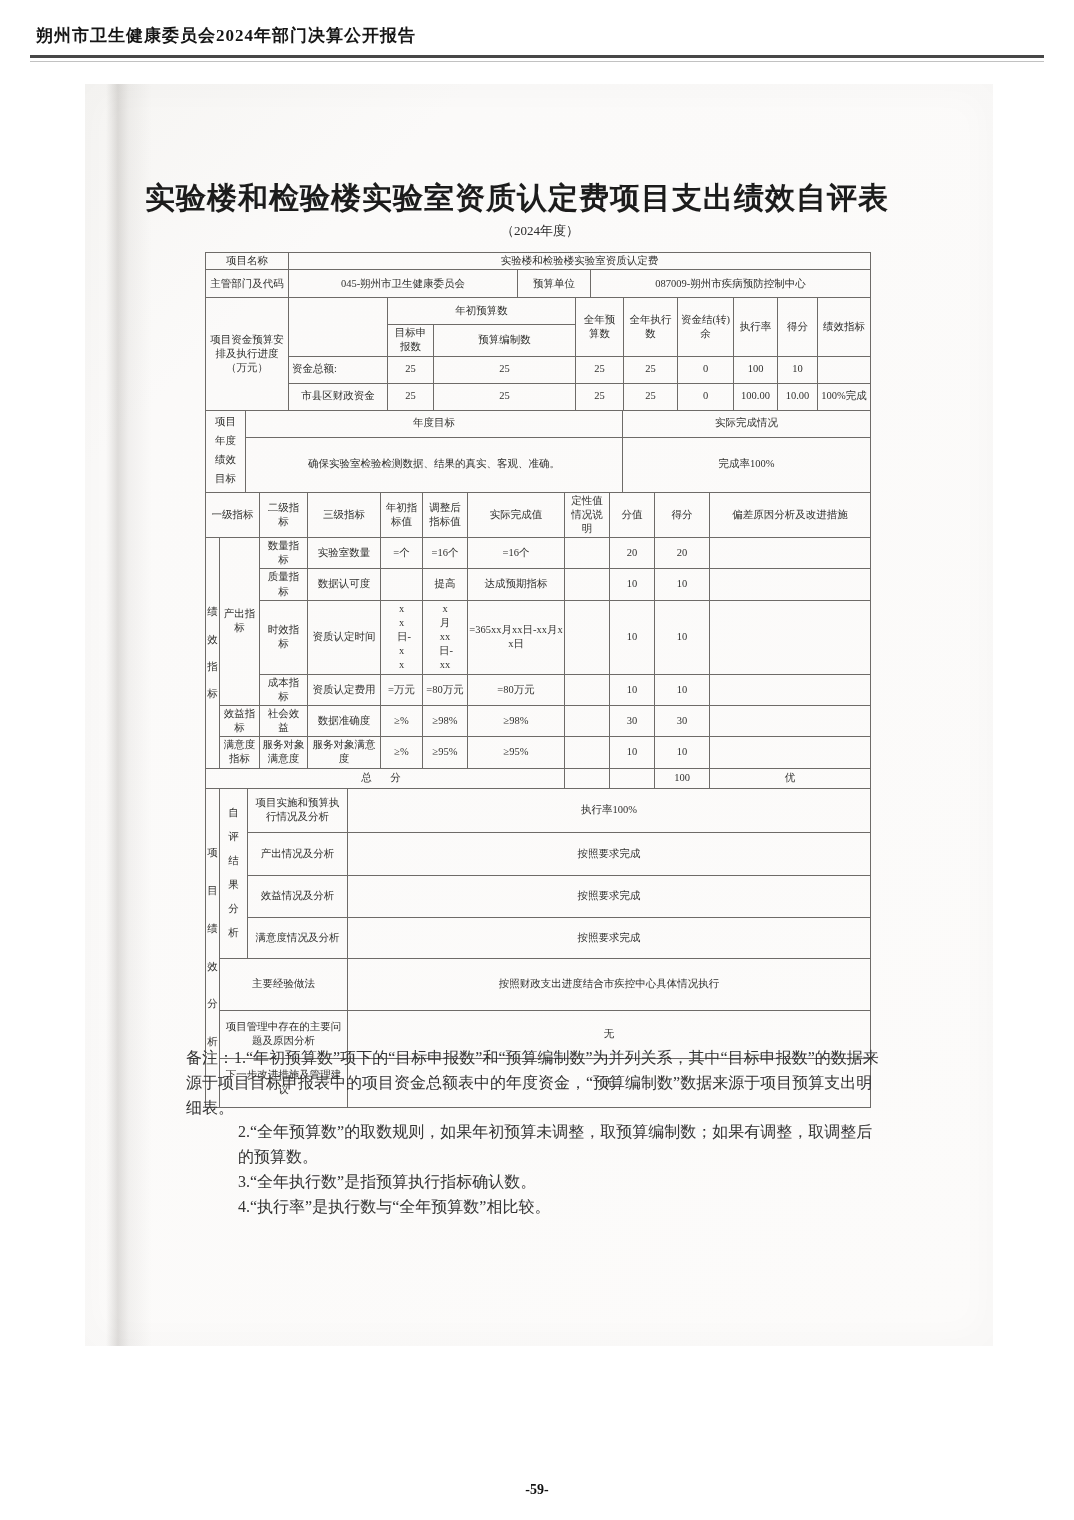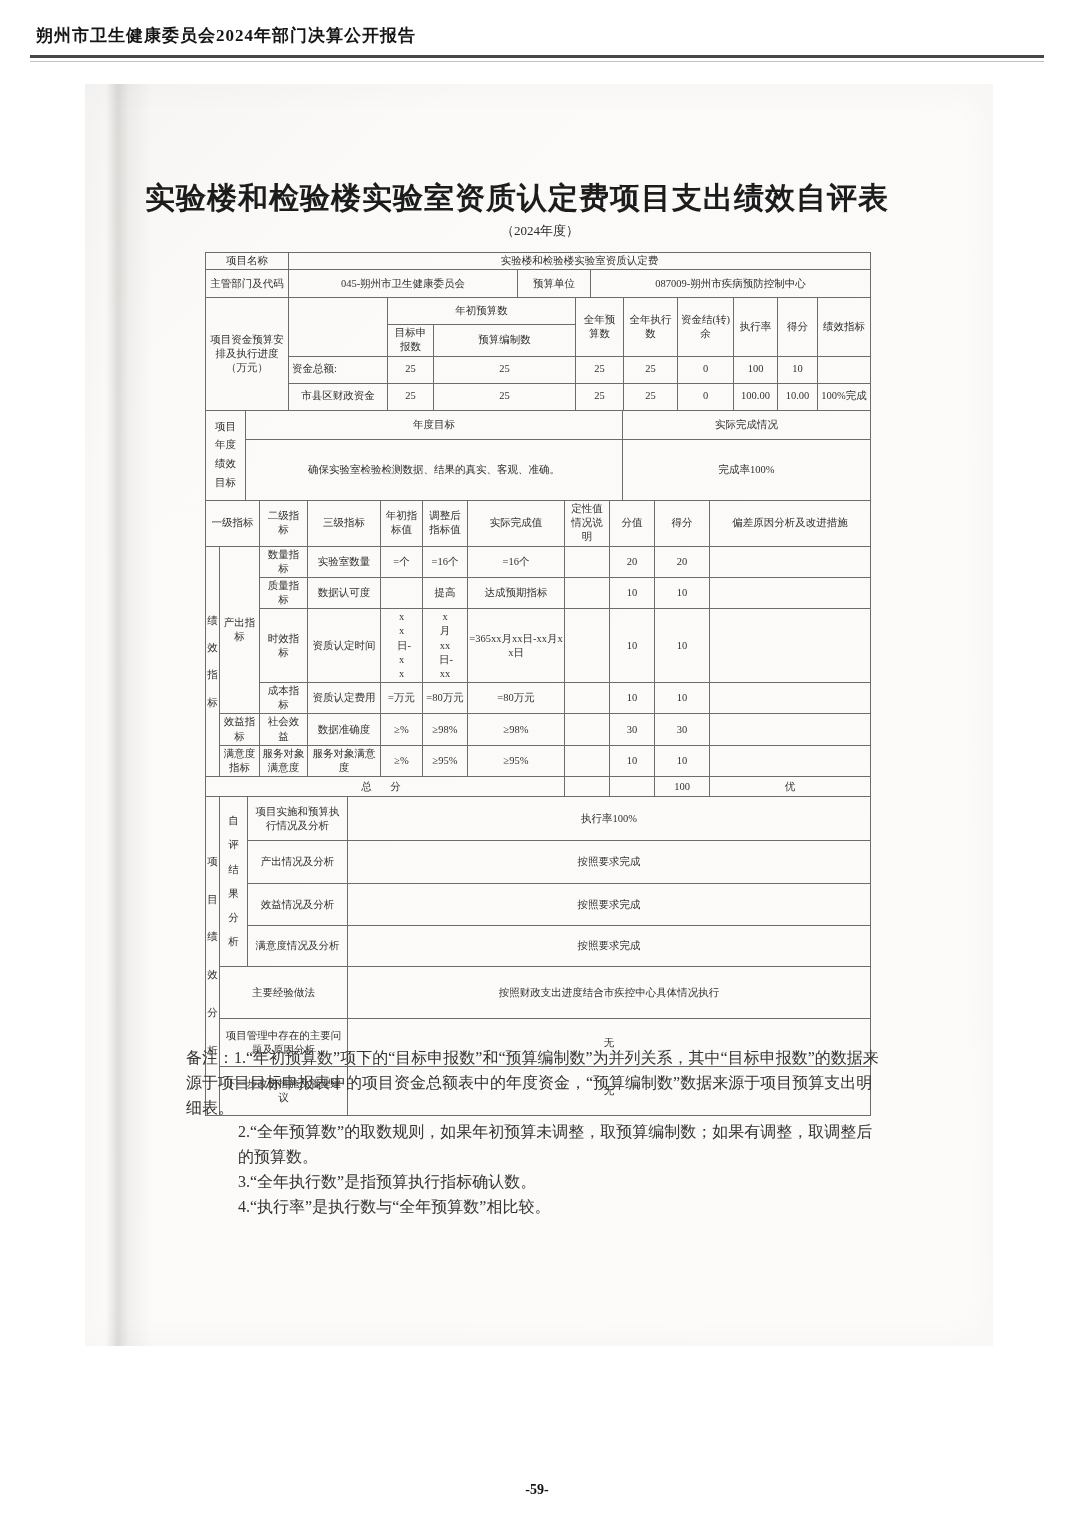--- a/index.html
+++ b/index.html
@@ -21,21 +21,21 @@
   .title{position:absolute;left:145px;top:178px;width:790px;
     font-size:30px;font-weight:bold;color:#1c1c1c;letter-spacing:1px;}
   .subtitle{position:absolute;left:145px;top:222px;width:790px;text-align:center;font-size:13px;color:#2b2b2b;}
 
   .tables{position:absolute;left:205px;top:253px;width:665px;}
   table{border-collapse:collapse;table-layout:fixed;width:665px;margin-top:-1px;}
   td,th{border:1px solid #6e6b68;font-size:10.5px;font-weight:normal;text-align:center;
     vertical-align:middle;padding:1px 3px;color:#30302e;line-height:1.35;word-break:break-all;}
   td.tl{text-align:left;}
   .vtext{width:1.05em;margin:0 auto;line-height:2.2;word-break:break-all;}
-  .v2text{width:2.3em;margin:6px auto;word-break:break-all;line-height:1.8;}
+  .v2text{width:2.3em;margin:0 auto;word-break:break-all;line-height:1.8;}
 
   .notes{position:absolute;left:186px;top:1046px;width:700px;font-size:16px;color:#333;line-height:1.55;}
   .notes p{margin:0;}
   .notes p.ind{padding-left:52px;}
   .pageno{position:absolute;left:0;top:1482px;width:1074px;text-align:center;font-size:14px;font-weight:bold;color:#111;}
 </style>
 </head>
 <body>
 
 <div class="doc-header">朔州市卫生健康委员会2024年部门决算公开报告</div>

